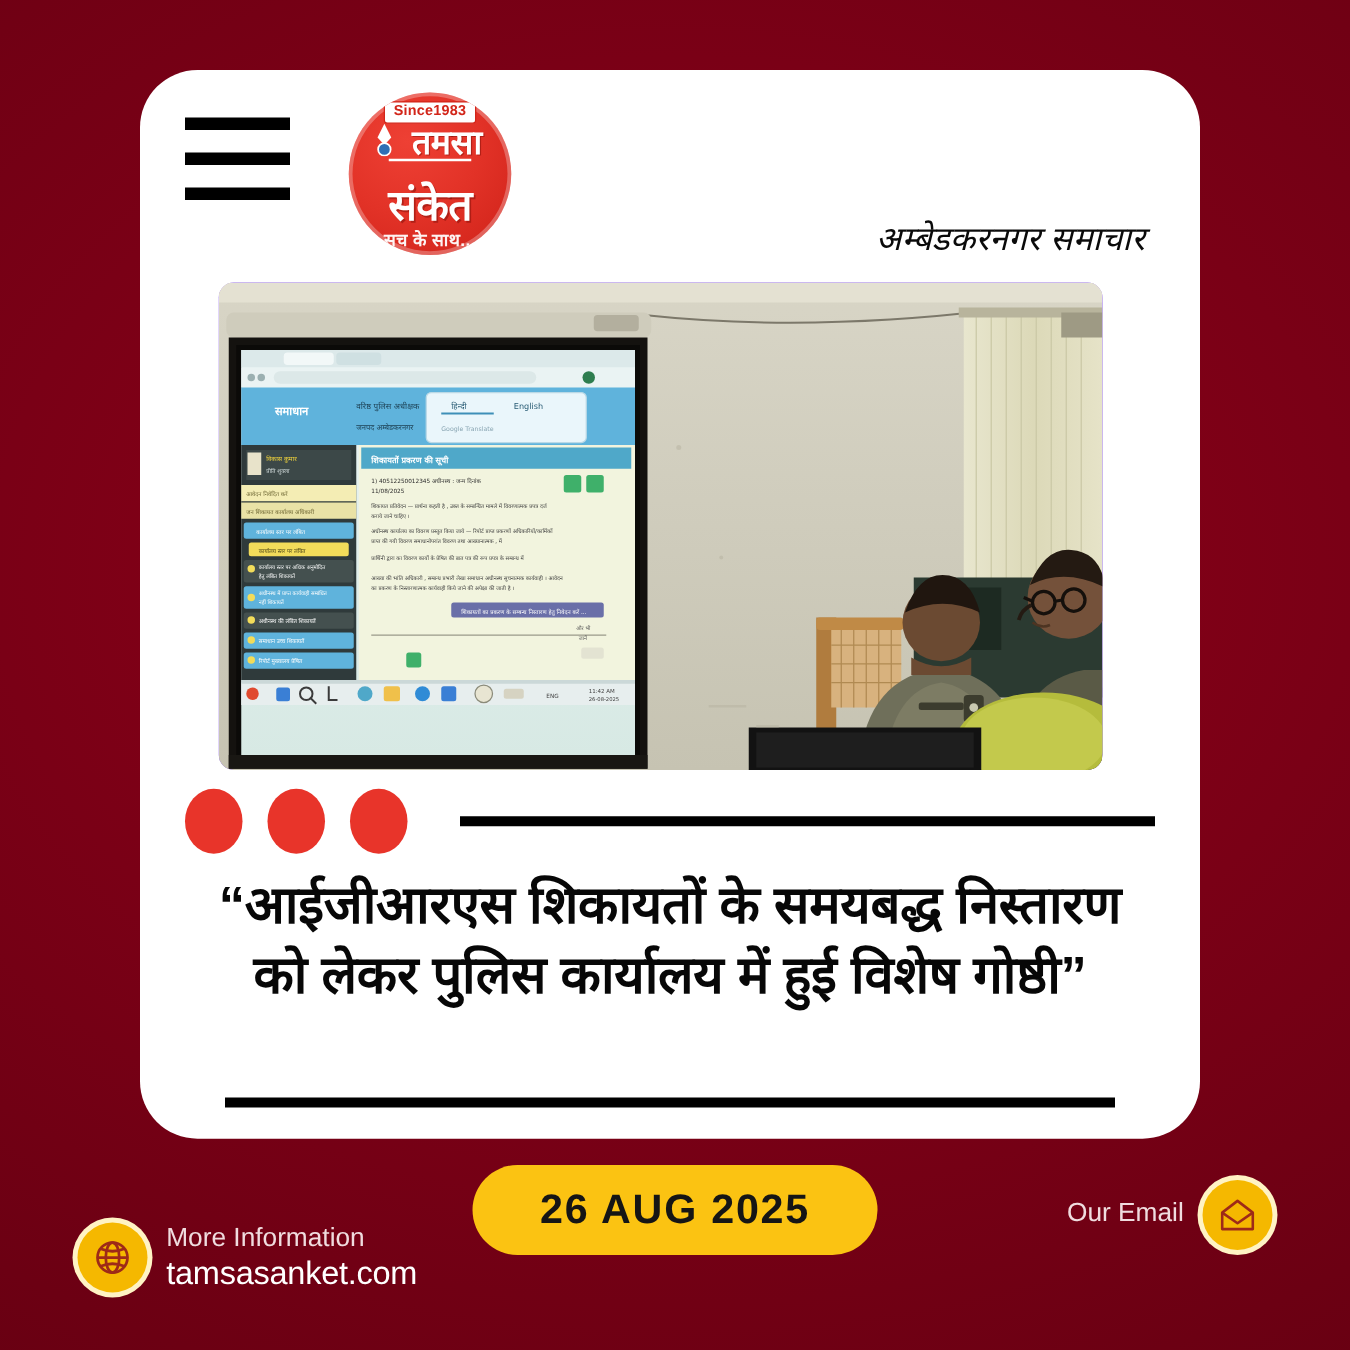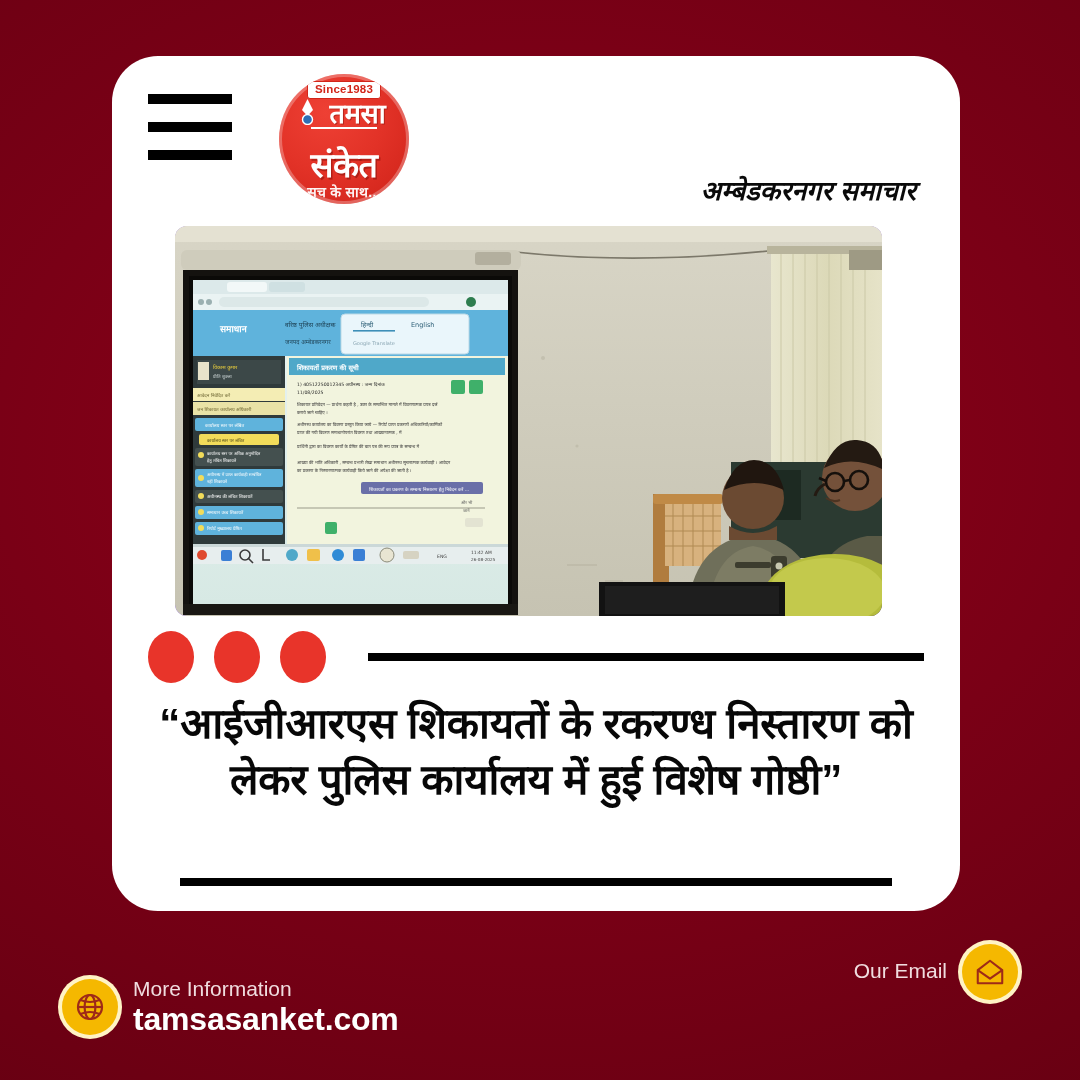--- a/index.html
+++ b/index.html
@@ -77,21 +77,21 @@
     padding-top:19px;
   }
   .logo-tag{
     font-size:14px; font-weight:bold; line-height:1;
     margin-top:3px; margin-bottom:7px; opacity:.95;
     letter-spacing:.3px;
   }
 
   .kicker{
     position:absolute; right:44px; top:116px;
-    font-size:26.5px; font-weight:bold;
+    font-size:26.5px; font-weight:normal;
     font-style:italic;
     color:#0A0A0A;
     letter-spacing:.2px;
     white-space:nowrap;
   }
 
   
   .photo{
     position:absolute;
     left:63px; top:170px;
@@ -164,21 +164,21 @@
     display:flex; align-items:center; justify-content:center;
     flex:0 0 auto;
   }
   .foot-txt{ line-height:1.04; }
   .foot-txt.r{ text-align:right; }
   .foot-label{
     font-size:21px; color:#F0DCDF; font-weight:normal;
     display:block; margin-bottom:3px;
   }
   .foot-value{
-    font-size:32px; color:#FFFFFF; font-weight:bold;
+    font-size:26px; color:#FFFFFF; font-weight:normal;
     display:block; letter-spacing:-.2px;
   }
 </style>
 </head>
 <body>
 
 <div id="poster">
 
   <div class="card">
 
@@ -409,25 +409,26 @@
       </svg>
     </div>
 
     <div class="dots-row">
       <span class="dot"></span>
       <span class="dot"></span>
       <span class="dot"></span>
       <span class="rule-top"></span>
     </div>
 
-    <div class="headline">“आईजीआरएस शिकायतों के रकरण्ध निस्तारण को लेकर पुलिस कार्यालय में हुई विशेष गोष्ठी”</div>
+    <div class="headline">“आईजीआरएस शिकायतों के समयबद्ध निस्तारण को लेकर पुलिस कार्यालय में हुई विशेष गोष्ठी”</div>
 
     <div class="rule-bottom"></div>
   </div>
 
+  <div class="date-pill">26 AUG 2025</div>
 
   <div class="foot-left">
     <span class="foot-badge">
       <svg width="32" height="32" viewBox="0 0 32 32" fill="none" stroke="#9E2A18" stroke-width="2.2">
         <circle cx="16" cy="16" r="12"></circle>
         <ellipse cx="16" cy="16" rx="5.4" ry="12"></ellipse>
         <line x1="4" y1="16" x2="28" y2="16"></line>
         <path d="M6.5 9 Q16 13 25.5 9"></path>
         <path d="M6.5 23 Q16 19 25.5 23"></path>
       </svg>

